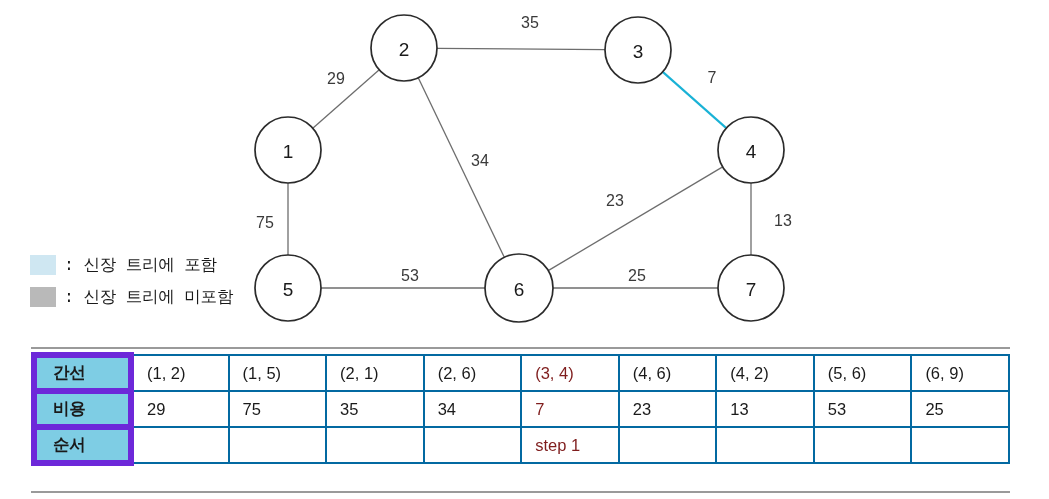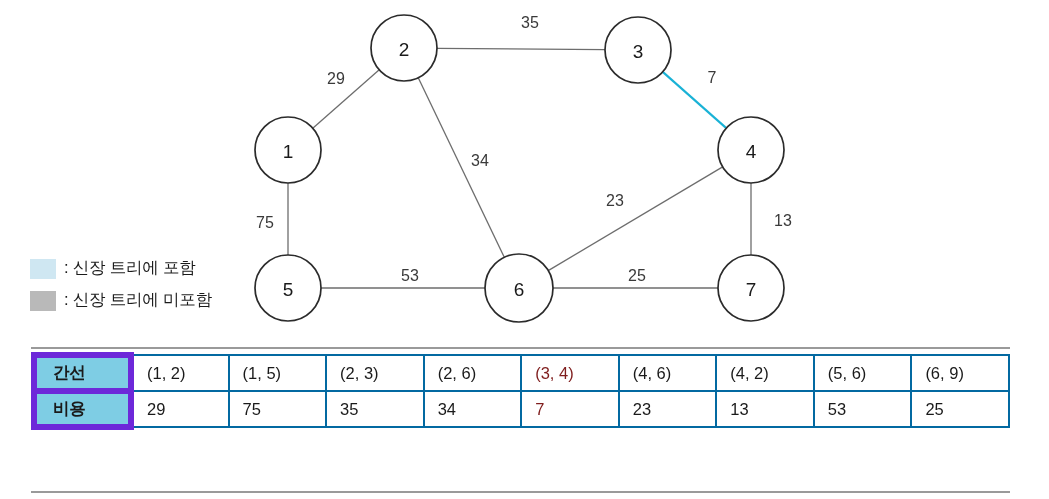--- a/index.html
+++ b/index.html
@@ -21,23 +21,24 @@
     height: 345px;
   }
   .legend {
     position: absolute;
     left: 30px;
     top: 250px;
     width: 240px;
   }
   .legend-row {
     display: flex;
-    align-items: flex-end;
+    align-items: center;
     height: 29px;
     margin-bottom: 3px;
+    font-family: Liberation Mono, monospace;
   }
   .legend-swatch {
     width: 26px;
     height: 20px;
     flex: 0 0 auto;
   }
   .legend-swatch.included { background: #cfe7f2; }
   .legend-swatch.excluded { background: #b9b9b9; }
   .legend-label {
     margin-left: 8px;
@@ -194,35 +195,47 @@
   </div>
 </div>
 
 <div class="tbl-topline"></div>
 <table id="cost-table">
   <tbody id="cost-table-body">
       <tr>
         <td class="rowhead">간선</td>
         <td>(1, 2)</td>
         <td>(1, 5)</td>
-        <td>(2, 3)</td>
+        <td>(2, 1)</td>
         <td>(2, 6)</td>
         <td class="hl">(3, 4)</td>
         <td>(4, 6)</td>
         <td>(4, 2)</td>
         <td>(5, 6)</td>
         <td>(6, 9)</td>
       </tr>
       <tr>
         <td class="rowhead">비용</td>
         <td>29</td>
         <td>75</td>
         <td>35</td>
         <td>34</td>
         <td class="hl">7</td>
         <td>23</td>
         <td>13</td>
         <td>53</td>
         <td>25</td>
       </tr>
+      <tr>
+        <td class="rowhead">순서</td>
+        <td></td>
+        <td></td>
+        <td></td>
+        <td></td>
+        <td class="hl">step 1</td>
+        <td></td>
+        <td></td>
+        <td></td>
+        <td></td>
+      </tr>
     </tbody>
 </table>
 <div class="tbl-botline"></div>
 
 </body></html>

